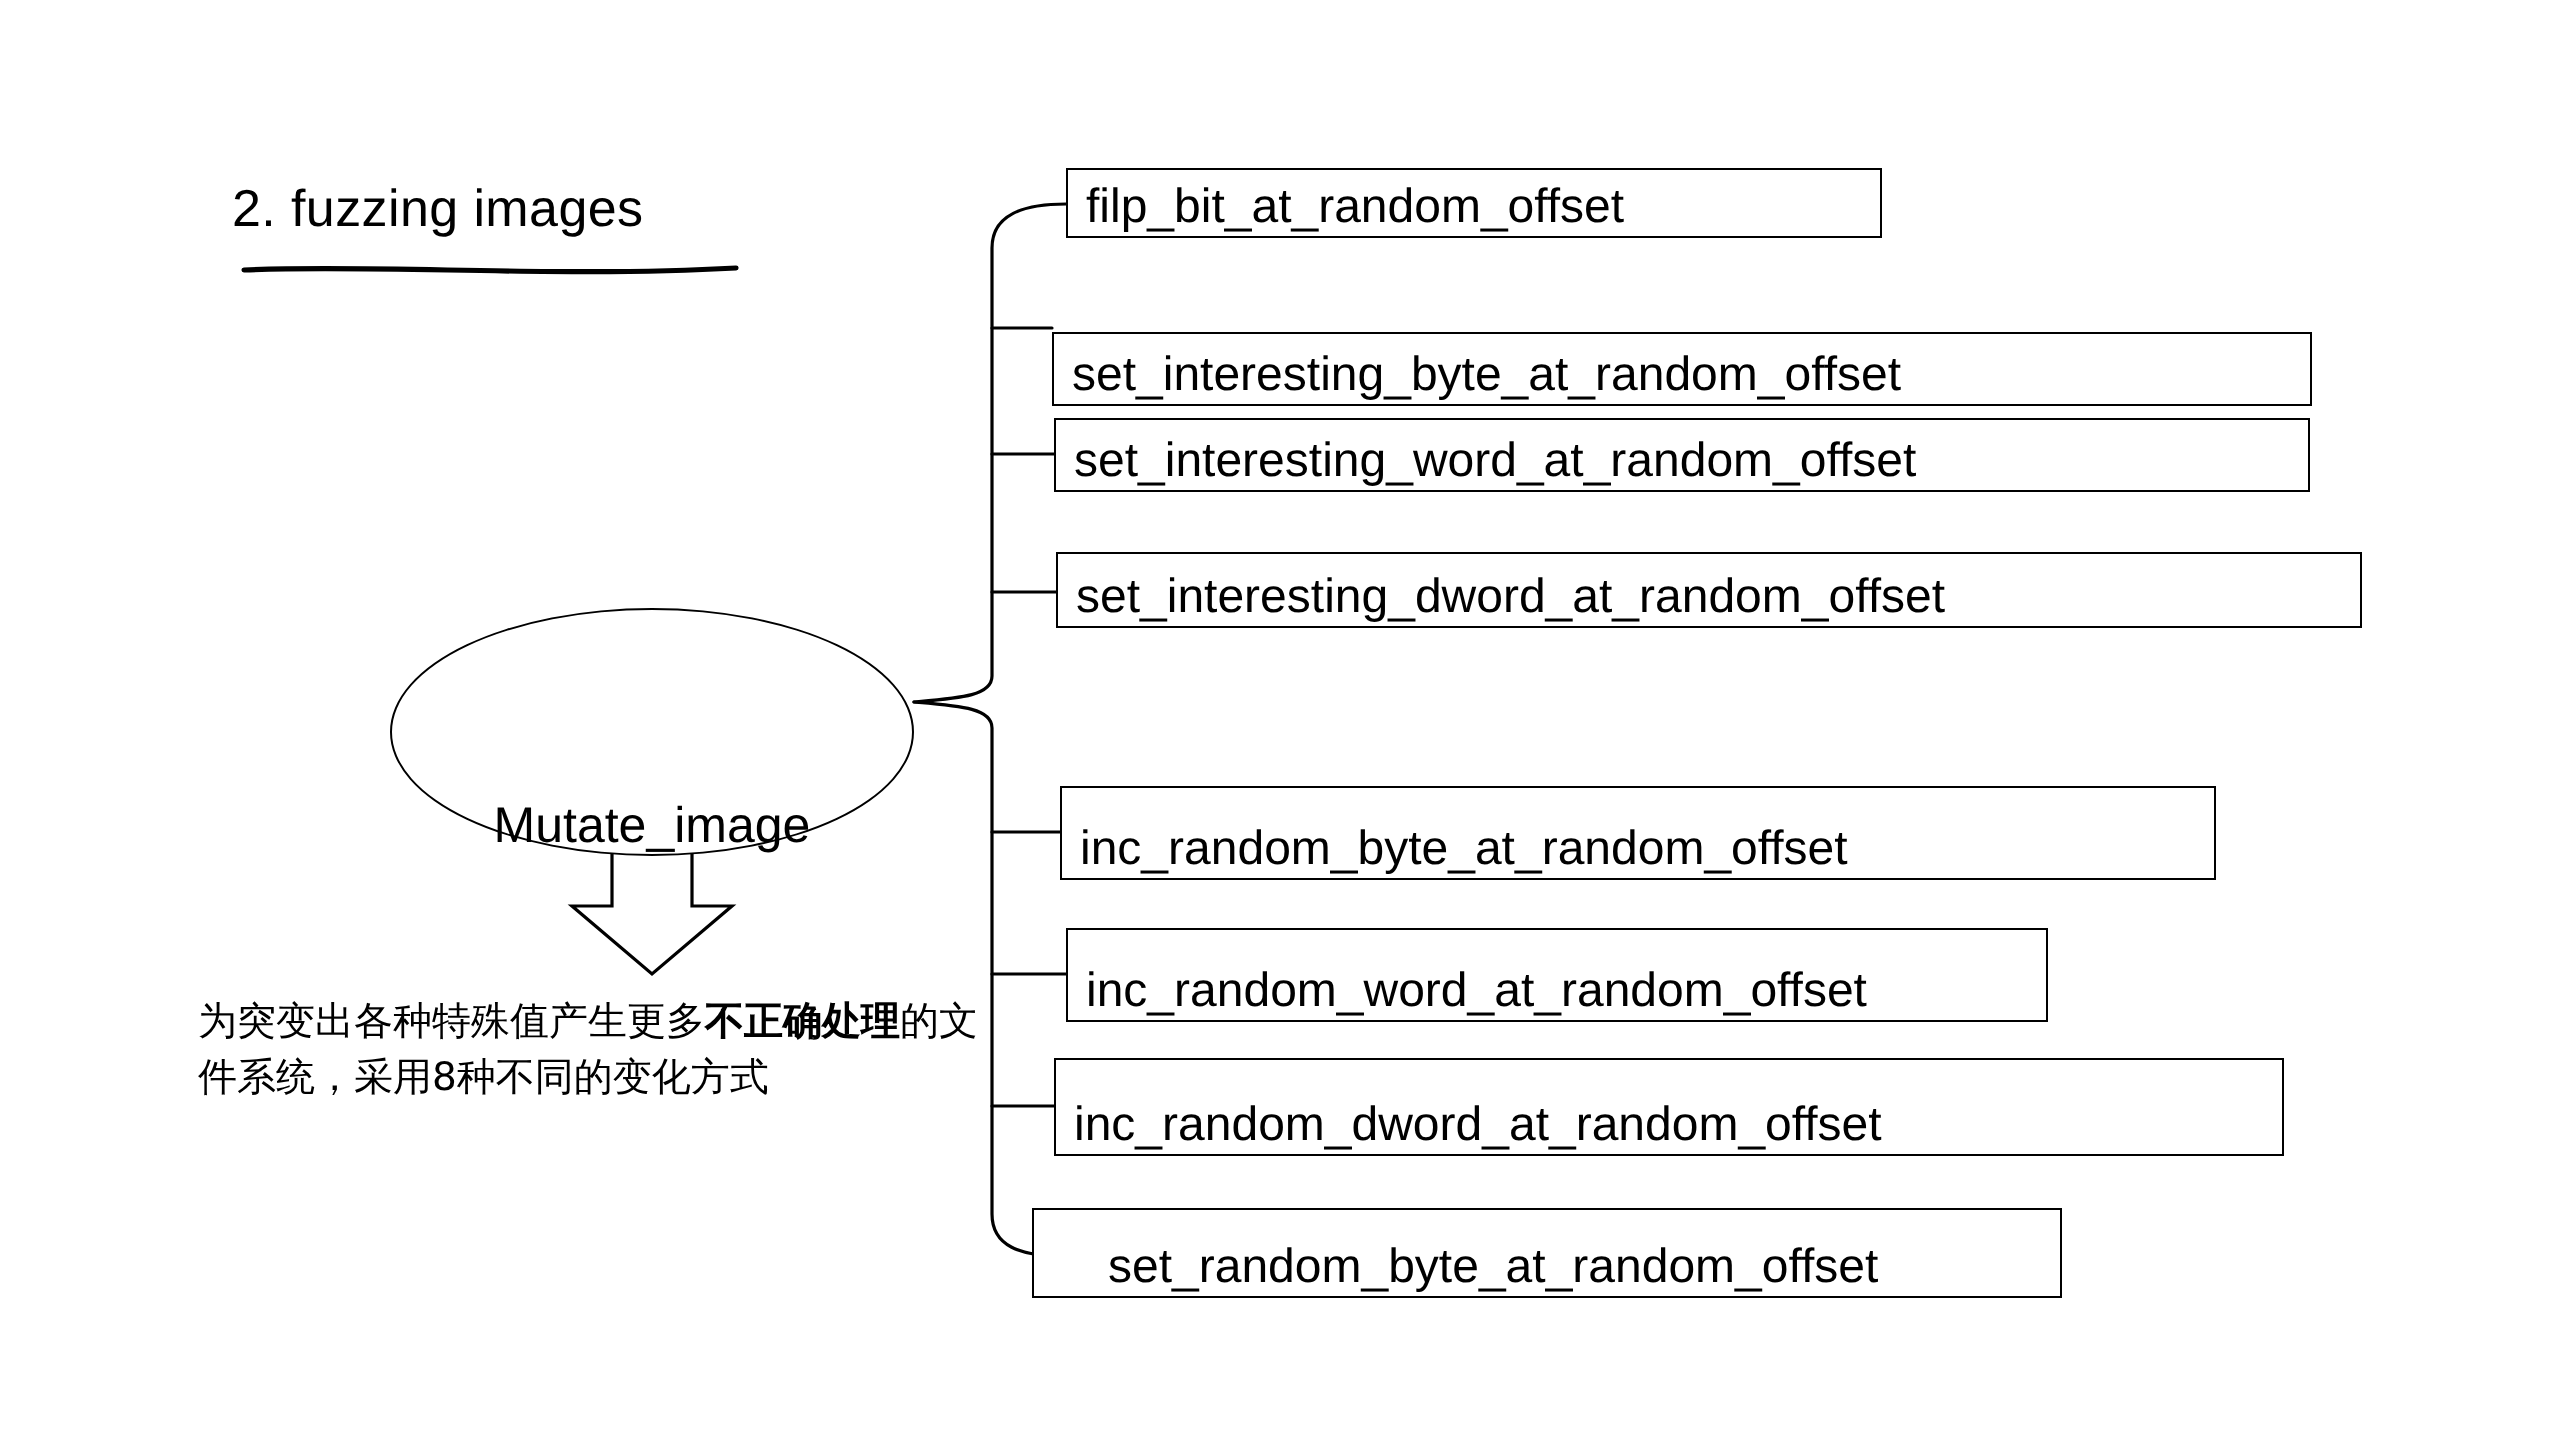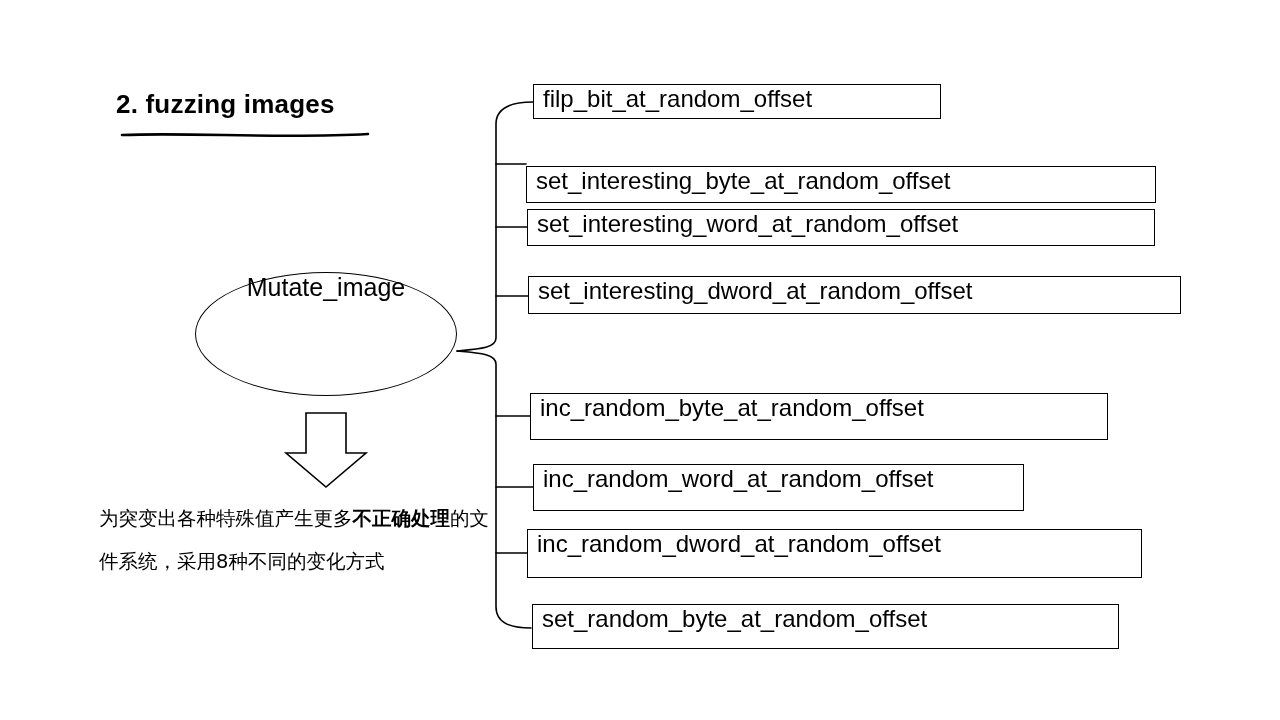--- a/index.html
+++ b/index.html
@@ -20,66 +20,65 @@
   
   #slide-title {
     position: absolute;
     left: 116px;
     top: 88px;
     font-size: 26px;
     line-height: 32px;
     letter-spacing: 0.2px;
     white-space: nowrap;
     color: #000;
-    font-weight: bold;
   }
 
   
   #ellipse-node {
     position: absolute;
     left: 195px;
-    top: 272px;
+    top: 304px;
     width: 262px;
     height: 124px;
     border: 1.4px solid #000;
     border-radius: 50%;
     box-sizing: border-box;
     display: flex;
-    align-items: flex-start;
+    align-items: flex-end;
     justify-content: center;
     background: #fff;
   }
   #ellipse-node .ell-label {
     font-size: 25px;
     line-height: 28px;
     white-space: nowrap;
     color: #000;
   }
 
   
   #caption {
     position: absolute;
     left: 99px;
     top: 497px;
     width: 390px;
     font-size: 19.5px;
-    line-height: 43px;
+    line-height: 28px;
     color: #000;
     font-family: "DejaVu Sans", "Liberation Sans", sans-serif;
   }
   #caption .strong { font-weight: bold; }
 
   
   .leaf-box {
     position: absolute;
     border: 1.5px solid #000;
     box-sizing: border-box;
     background: #fff;
     display: flex;
-    align-items: flex-start;
+    align-items: flex-end;
   }
   .leaf-box .leaf-label {
     font-size: 24px;
     line-height: 28px;
     white-space: nowrap;
     color: #000;
     padding-left: 9px;
   }
 
   
@@ -138,18 +137,18 @@
       </div>
       <div class="leaf-box" style="left: 530px; top: 393px; width: 578px; height: 47px;">
         <span class="leaf-label">inc_random_byte_at_random_offset</span>
       </div>
       <div class="leaf-box" style="left: 533px; top: 464px; width: 491px; height: 47px;">
         <span class="leaf-label">inc_random_word_at_random_offset</span>
       </div>
       <div class="leaf-box" style="left: 527px; top: 529px; width: 615px; height: 49px;">
         <span class="leaf-label">inc_random_dword_at_random_offset</span>
       </div>
-      <div class="leaf-box" style="left: 532px; top: 604px; width: 587px; height: 45px;">
+      <div class="leaf-box" style="left: 516px; top: 604px; width: 515px; height: 45px; padding-left: 28px;">
         <span class="leaf-label">set_random_byte_at_random_offset</span>
       </div>
     </div>
 
 </div>
 
 </body></html>

